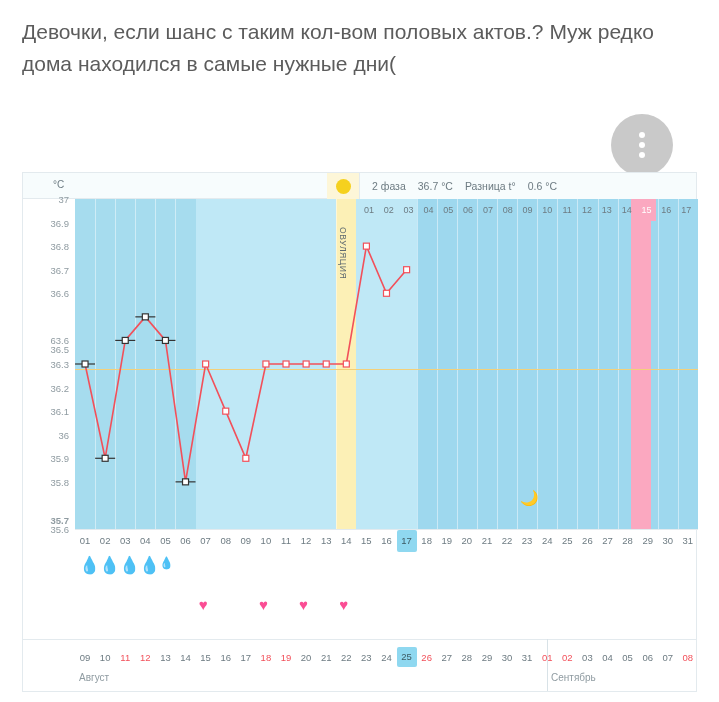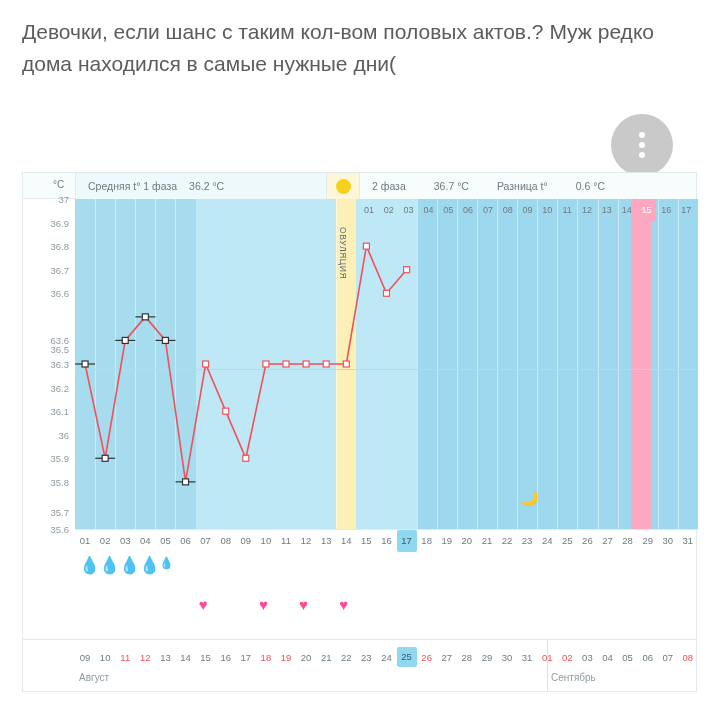--- a/index.html
+++ b/index.html
@@ -71,21 +71,21 @@
   }
   .ovul-dot {
     width: 15px; height: 15px; border-radius: 50%;
     background: #f5d11e;
   }
   .phase2-box {
     position: absolute; left: 336px; top: 0;
     right: 0; height: 26px;
     background: #f7fcfd;
     border-left: 1px solid #e3eaee;
-    display: flex; align-items: center; gap: 28px;
+    display: flex; align-items: center; gap: 12px;
     padding-left: 12px;
     font-size: 10.5px; color: #6d7b82;
   }
   
   .yaxis {
     position: absolute; left: 0; top: 26px;
     width: 52px; height: 330px;
   }
   .yaxis .unit {
     position: absolute; left: 30px; top: -20px;
@@ -234,24 +234,20 @@
 
 <div class="kebab-btn">
   <i></i>
   <i></i>
   <i></i>
 </div>
 
 <div class="chart-card">
 
   <div class="phase-bar">
-    <div class="phase1-box">
-      <span>Средняя t° 1 фаза</span>
-      <span>36.2 °C</span>
-    </div>
     <div class="ovul-top">
       <div class="ovul-dot"></div>
     </div>
     <div class="phase2-box">
       <span>2 фаза</span>
       <span>36.7 °C</span>
       <span>Разница t°</span>
       <span>0.6 °C</span>
     </div>
   </div>
@@ -265,21 +261,21 @@
         <div class="ylab" style="top: 70.7143px;">36.7</div>
         <div class="ylab" style="top: 94.2857px;">36.6</div>
         <div class="ylab" style="top: 117.857px; margin-top: 32px;">36.5</div>
         <div class="ylab" style="top: 141.429px;">63.6</div>
         <div class="ylab" style="top: 165px;">36.3</div>
         <div class="ylab" style="top: 188.571px;">36.2</div>
         <div class="ylab" style="top: 212.143px;">36.1</div>
         <div class="ylab" style="top: 235.714px;">36</div>
         <div class="ylab" style="top: 259.286px;">35.9</div>
         <div class="ylab" style="top: 282.857px;">35.8</div>
-        <div class="ylab" style="top: 313px;">35.7</div>
+        <div class="ylab" style="top: 321px; font-weight: bold;">35.7</div>
         <div class="ylab" style="top: 330px;">35.6</div>
       </div>
   </div>
 
   <div class="plot">
     <div class="band-phase1"></div>
     <div class="band-ovul"></div>
     <div class="band-phase2"></div>
     <div id="gridlines">
         <div class="day-grid" style="left: 20.0968px;"></div>

